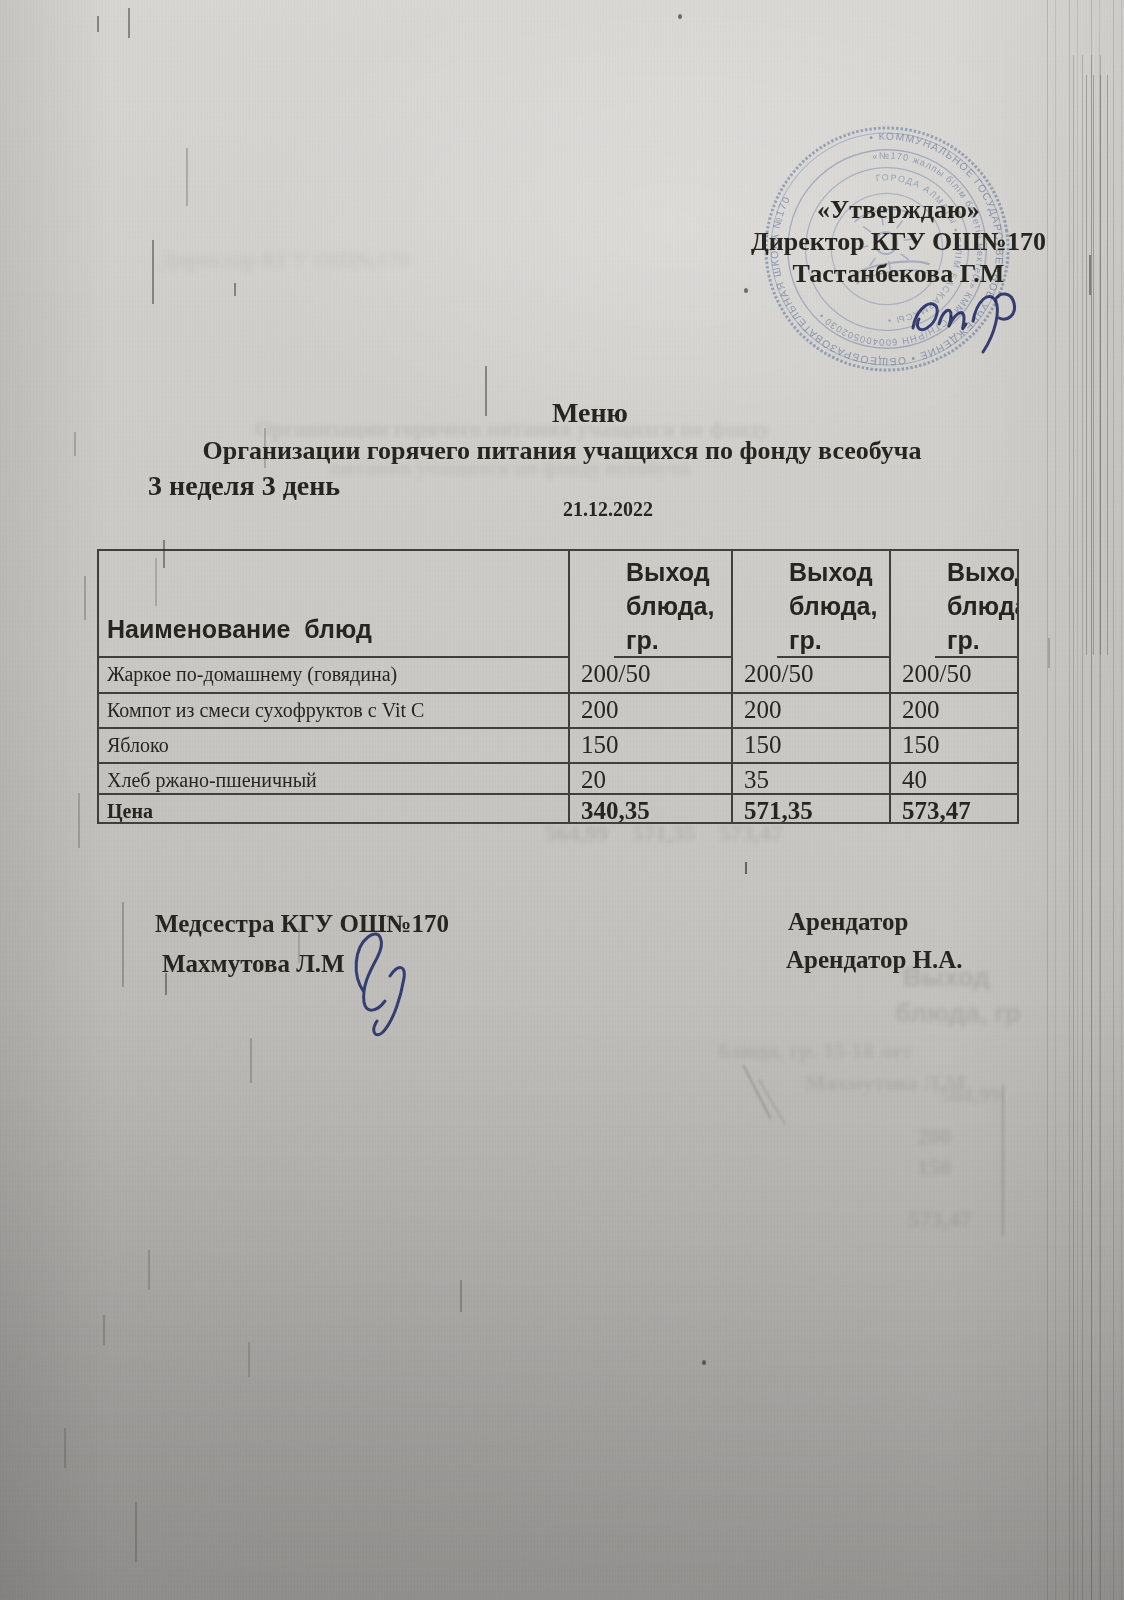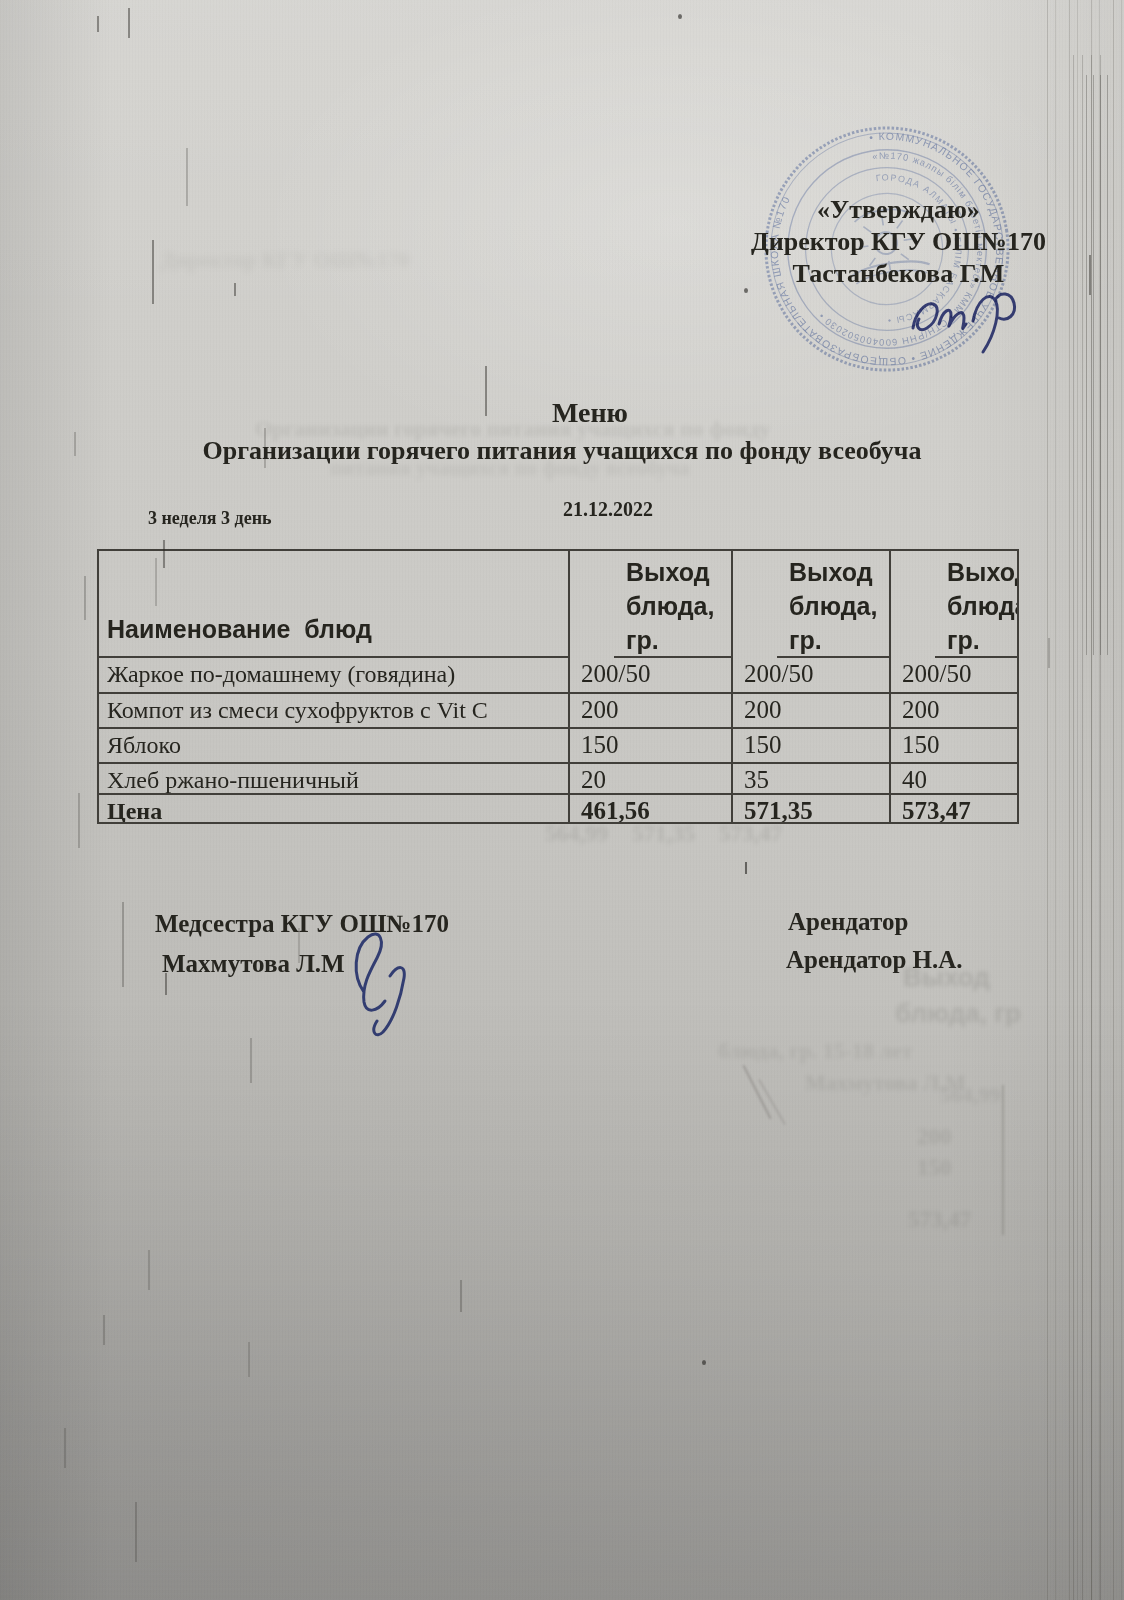--- a/index.html
+++ b/index.html
@@ -57,41 +57,41 @@
     text-align:center;font-weight:bold;font-size:26px;line-height:32px;color:var(--ink);
   }
   .stamp{position:absolute;z-index:3;left:760px;top:122px;width:254px;height:254px;
     opacity:.62;mix-blend-mode:multiply;transform:rotate(-9deg);}
   .sig{position:absolute;z-index:4;mix-blend-mode:multiply;}
 
   .title-block{position:absolute;z-index:4;left:0;top:398px;width:1124px;text-align:center;color:var(--ink);}
   .title-line1{font-weight:bold;font-size:28px;line-height:30px;text-indent:56px;}
   .title-line2{font-weight:bold;font-size:26px;line-height:30px;margin-top:8px;}
 
-  .meta-week{position:absolute;z-index:4;left:148px;top:508px;font-weight:bold;font-size:18px;color:var(--ink);}
+  .meta-week{position:absolute;z-index:4;left:148px;top:470px;font-weight:bold;font-size:28px;color:var(--ink);}
   .meta-date{position:absolute;z-index:4;left:563px;top:498px;font-weight:bold;font-size:20px;color:var(--ink);}
 
   .menu-table{
     position:absolute;z-index:4;left:97px;top:549px;
     display:grid;
     grid-template-columns:471px 163px 158px 128px;
     grid-template-rows:107px 36px 35px 35px 31px 29px;
     border-top:2px solid var(--line);border-left:2px solid var(--line);
     color:var(--ink);
   }
   .menu-table>div{border-right:2px solid var(--line);border-bottom:2px solid var(--line);overflow:hidden;}
   .th{
     font-family:"Liberation Sans",sans-serif;font-weight:bold;font-size:25px;line-height:34px;
     white-space:pre-line;padding:4px 4px 0 12px;margin-left:44px;
   }
   .th-name{
     font-family:"Liberation Sans",sans-serif;font-weight:bold;font-size:25px;
     display:flex;align-items:flex-end;padding:0 14px 12px 8px;white-space:pre;
   }
-  .td-name{font-size:24px;line-height:30px;padding:1px 4px 0 8px;white-space:nowrap;}
+  .td-name{font-size:20px;line-height:30px;padding:1px 4px 0 8px;white-space:nowrap;}
   .td-val{font-size:25px;line-height:30px;padding:1px 13px 0 11px;}
   .b{font-weight:bold;}
 
   .foot{position:absolute;z-index:4;font-weight:bold;font-size:25px;color:var(--ink);white-space:nowrap;}
 </style>
 </head>
 <body>
 
 <div class="page">
 
@@ -206,21 +206,21 @@
     <div class="td-val">150</div>
     <div class="td-val">150</div>
     <div class="td-val">150</div>
 
     <div class="td-name">Хлеб ржано-пшеничный</div>
     <div class="td-val">20</div>
     <div class="td-val">35</div>
     <div class="td-val">40</div>
 
     <div class="td-name b">Цена</div>
-    <div class="td-val b">461,56</div>
+    <div class="td-val b">340,35</div>
     <div class="td-val b">571,35</div>
     <div class="td-val b">573,47</div>
   </div>
 
   <div class="foot" style="left:155px;top:910px;">Медсестра КГУ ОШ№170</div>
   <div class="foot" style="left:162px;top:950px;">Махмутова Л.М</div>
   <div class="foot" style="left:788px;top:908px;">Арендатор</div>
   <div class="foot" style="left:786px;top:946px;">Арендатор Н.А.</div>
 
   <svg class="sig" style="left:338px;top:928px;width:85px;height:112px;" viewBox="0 0 85 112">

